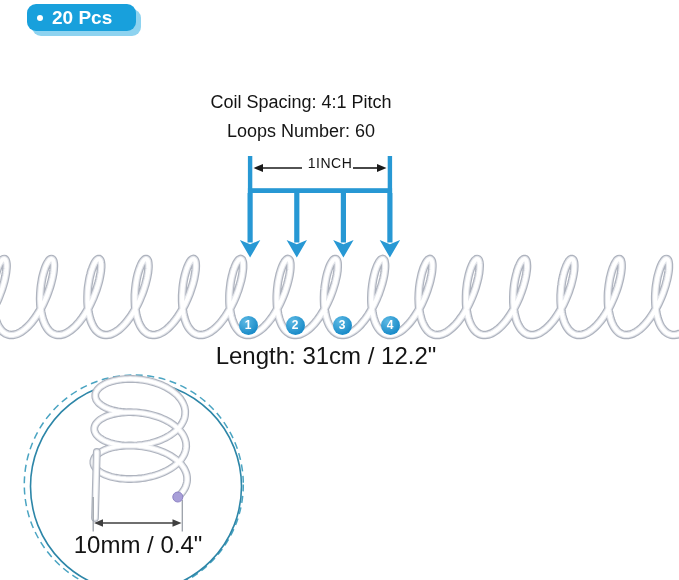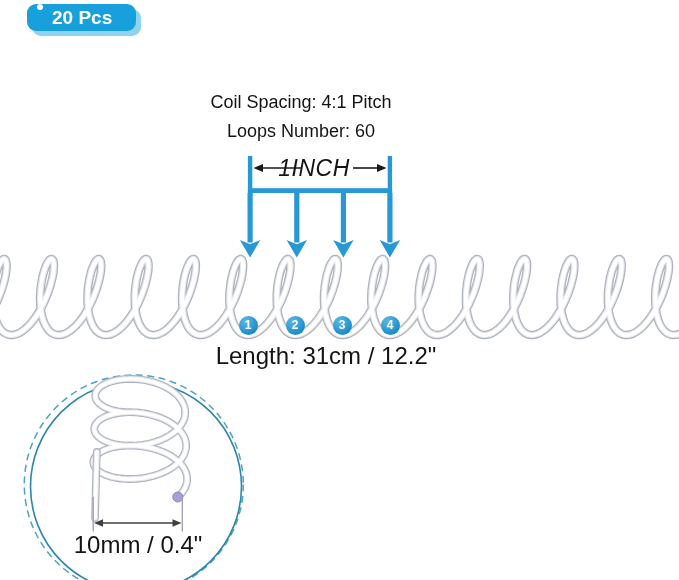--- a/index.html
+++ b/index.html
@@ -3,29 +3,29 @@
 <meta charset="utf-8">
 <style>
   html,body{margin:0;padding:0;background:#fff;}
   .stage{
     position:relative;width:679px;height:580px;background:#ffffff;overflow:hidden;
     font-family:"Liberation Sans","DejaVu Sans",sans-serif;color:#141414;
   }
   .stage svg{position:absolute;left:0;top:0;}
   .txt{position:absolute;text-align:center;}
   .spec{left:151px;top:88px;width:300px;font-size:18px;line-height:28.5px;}
-  .inchlbl{left:264px;top:155px;width:100px;font-size:23px;letter-spacing:0.5px;font-style:italic;}
+  .inchlbl{left:280px;top:155px;width:100px;font-size:14px;letter-spacing:0.5px;}
   .lenlbl{left:176px;top:342px;width:300px;font-size:24px;}
   .dialbl{left:37px;top:531px;width:202px;font-size:24px;}
   
   .badge-shadow{position:absolute;left:32px;top:9px;width:109px;height:27px;border-radius:9px;}
   .badge{
     position:absolute;left:27px;top:4px;width:109px;height:27px;border-radius:9px;
     color:#fff;font-size:19px;font-weight:bold;line-height:27px;
-    display:flex;align-items:flex-start;justify-content:flex-start;
+    display:flex;align-items:center;justify-content:flex-start;
   }
   .badge-dot{width:6px;height:6px;border-radius:50%;background:#fff;margin:0 9px 0 10px;flex:0 0 auto;}
   
   .numc{
     position:absolute;width:19px;height:19px;border-radius:50%;
     background:radial-gradient(circle at 35% 28%, #5cb9e4, #1b8cc9 72%);
     color:#fff;font-size:12px;font-weight:bold;text-align:center;line-height:19px;
   }
   
   .c-outer{fill:none;stroke:#aeb3be;stroke-width:8.6;stroke-linecap:round;}

